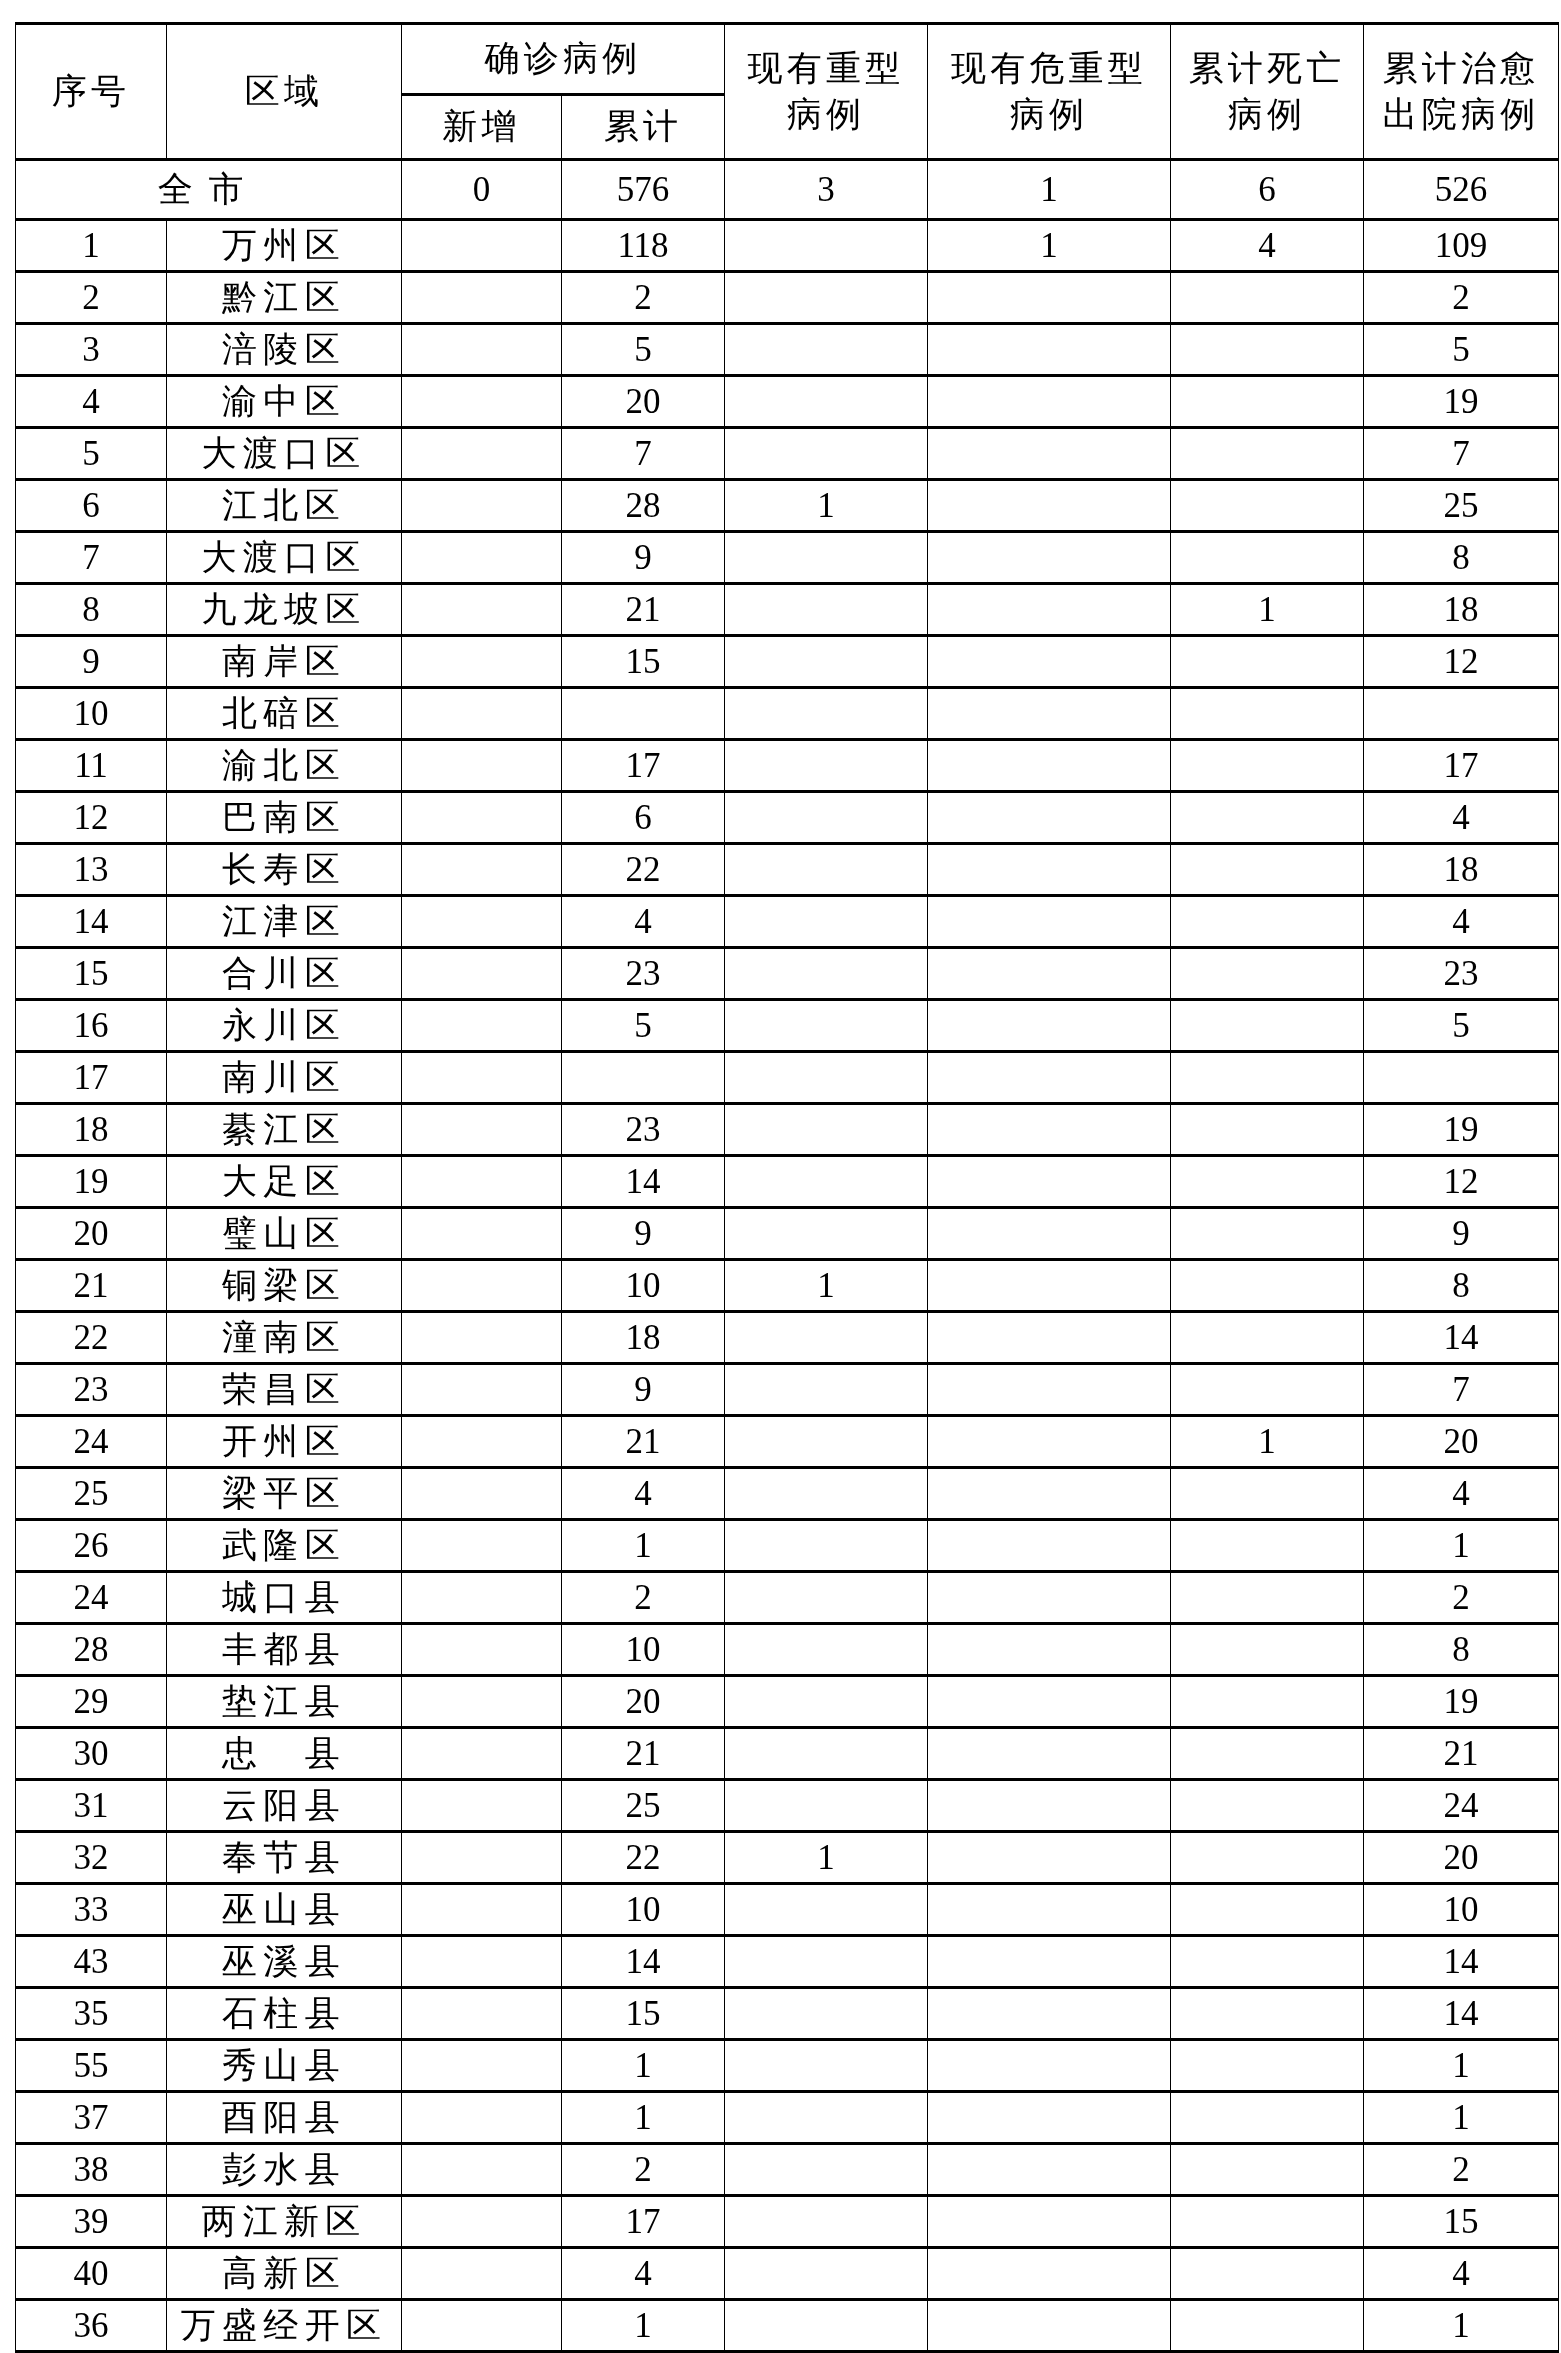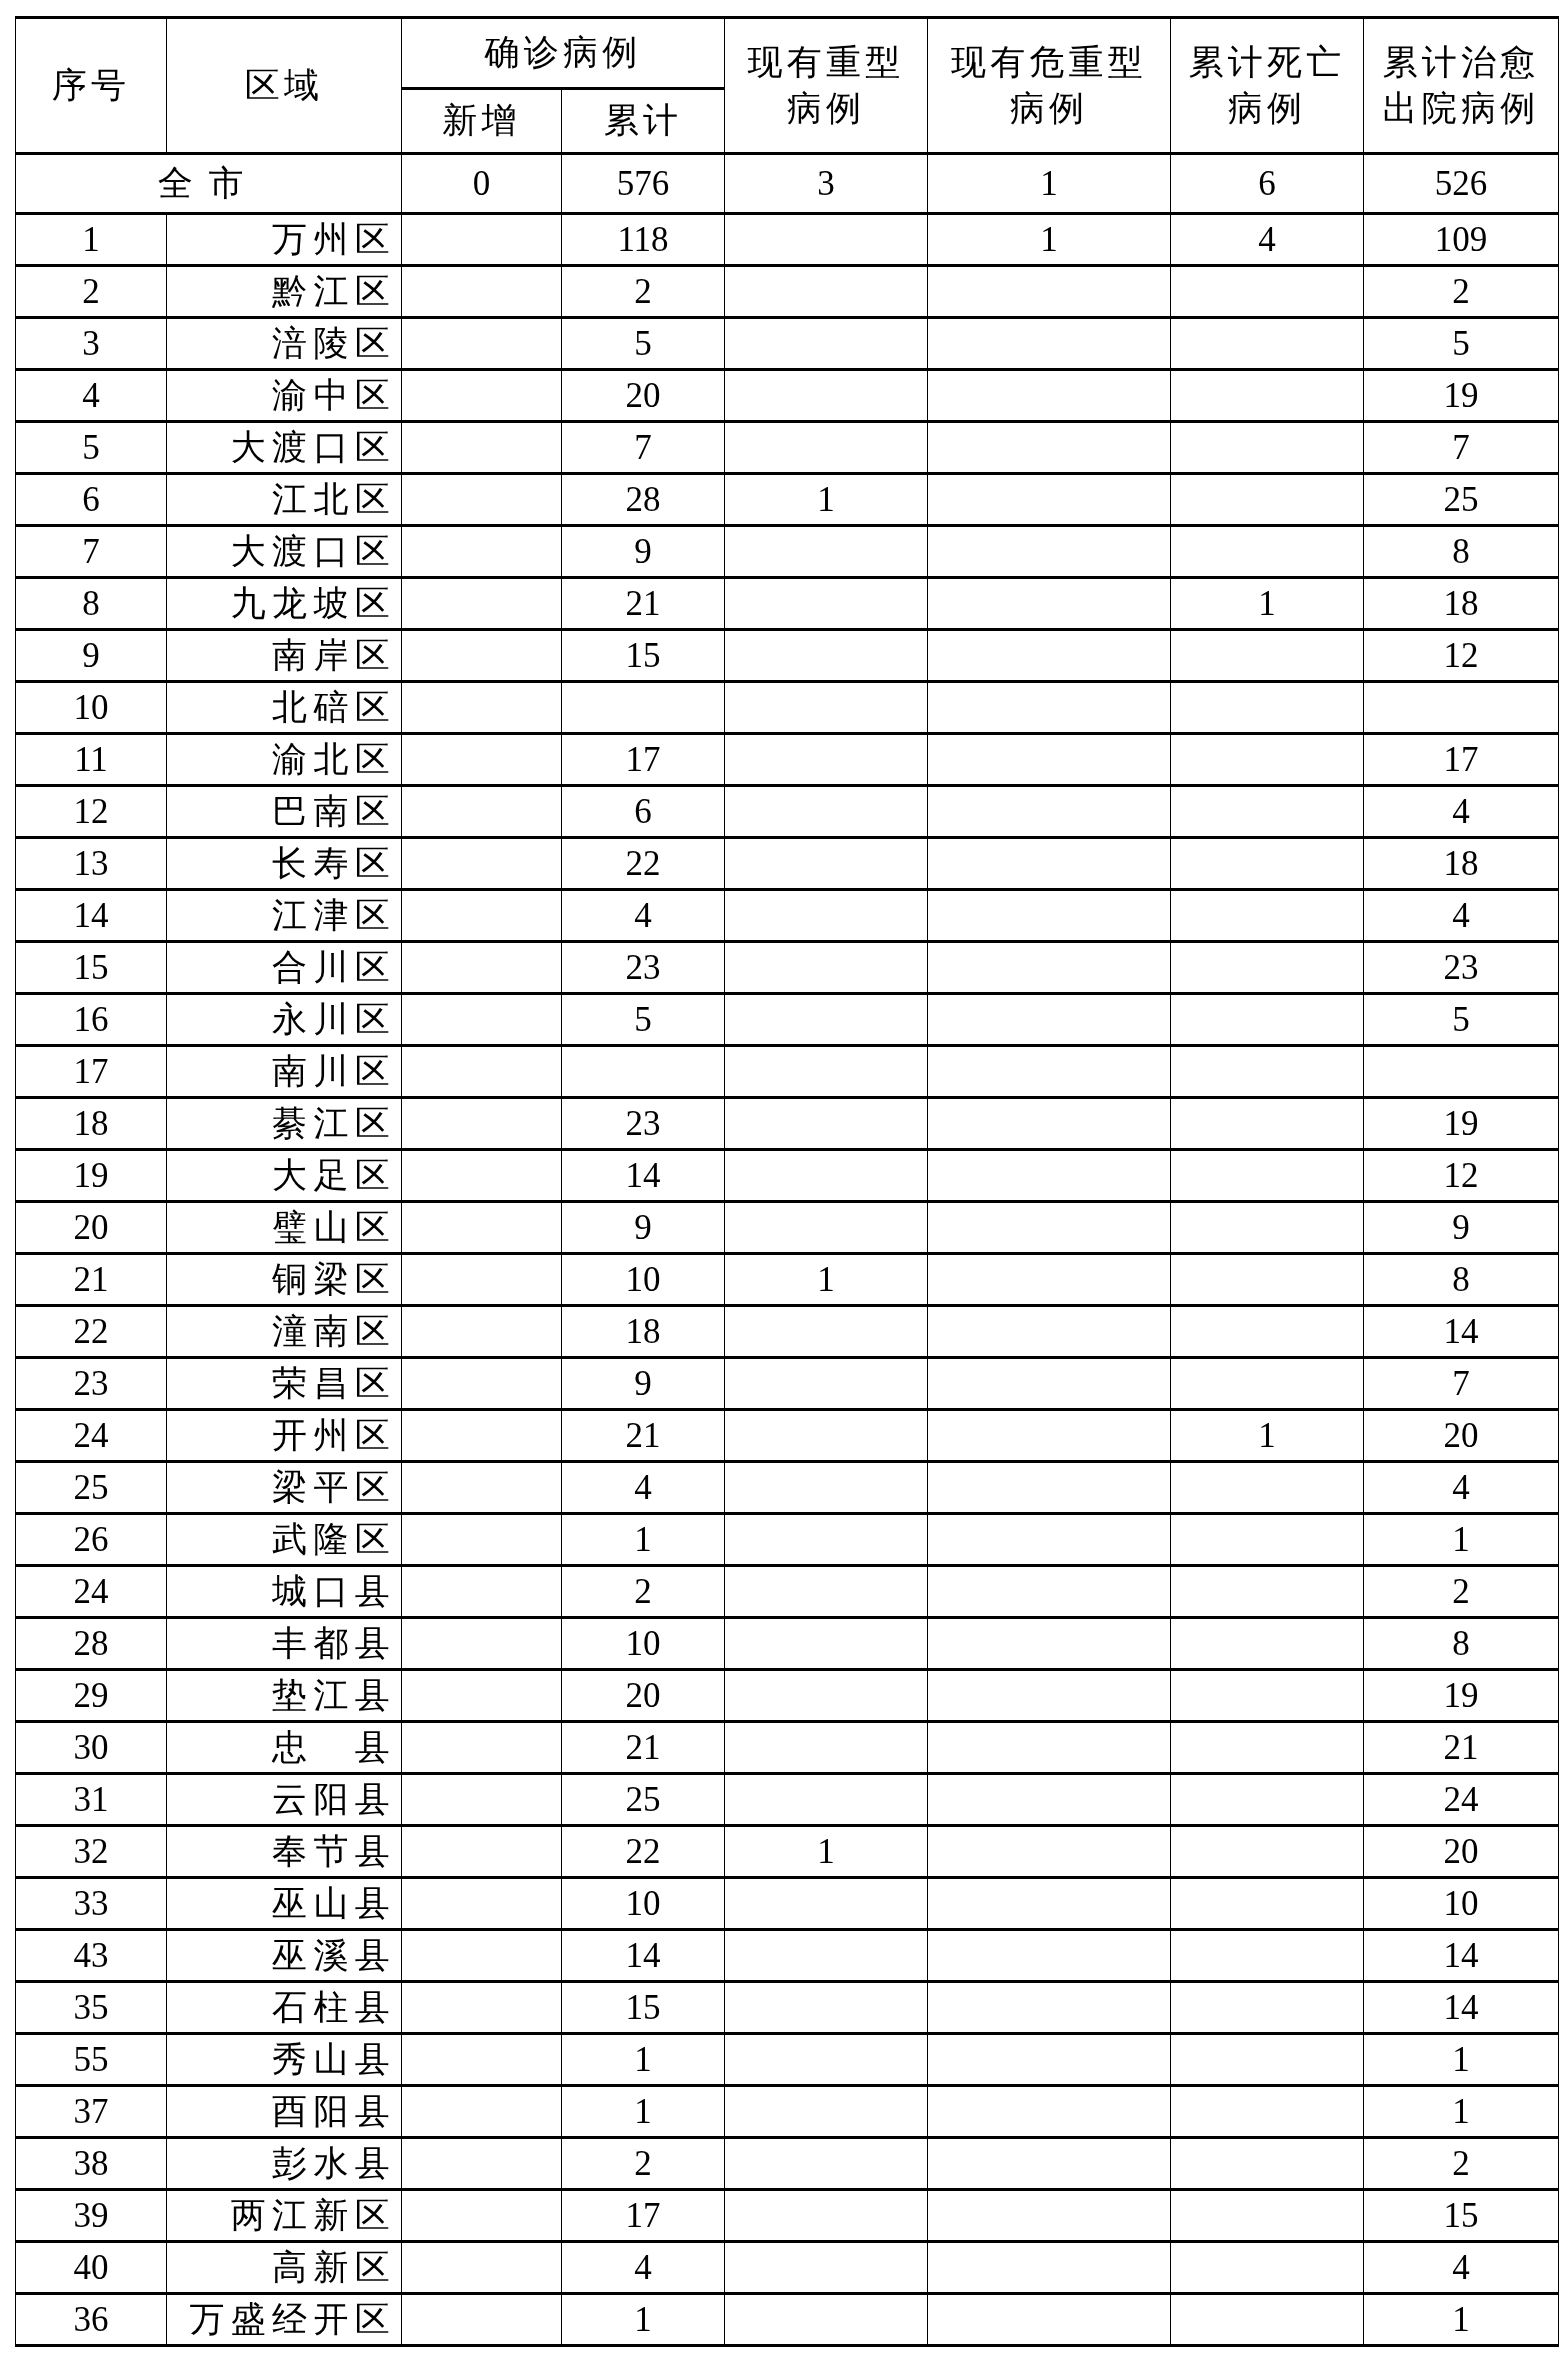--- a/index.html
+++ b/index.html
@@ -10,21 +10,21 @@
   body {
     width: 1561px;
     height: 2354px;
     position: relative;
     font-family: "Liberation Serif", "DejaVu Serif", serif;
     color: #000000;
   }
   table.stats {
     position: absolute;
     left: 15px;
-    top: 16px;
+    top: 22px;
     width: 1543px;
     border-collapse: collapse;
     table-layout: fixed;
     background: #ffffff;
   }
   th, td {
     border: 1.7px solid #000000;
     border-top-width: 3.4px;
     border-bottom-width: 3.4px;
     text-align: center;
@@ -34,21 +34,20 @@
     padding: 0 5px;
     overflow: hidden;
     word-break: break-all;
   }
   th {
     letter-spacing: 0.12em;
     line-height: 1.3;
   }
   td.region-cell {
     letter-spacing: 0.18em;
-    text-align: right;
   }
   td.total-region {
     letter-spacing: 0.45em;
   }
   td.num {
     letter-spacing: normal;
   }
   tr.h1 { height: 71px; }
   tr.h2 { height: 65px; }
   tr.total-row { height: 60px; }

